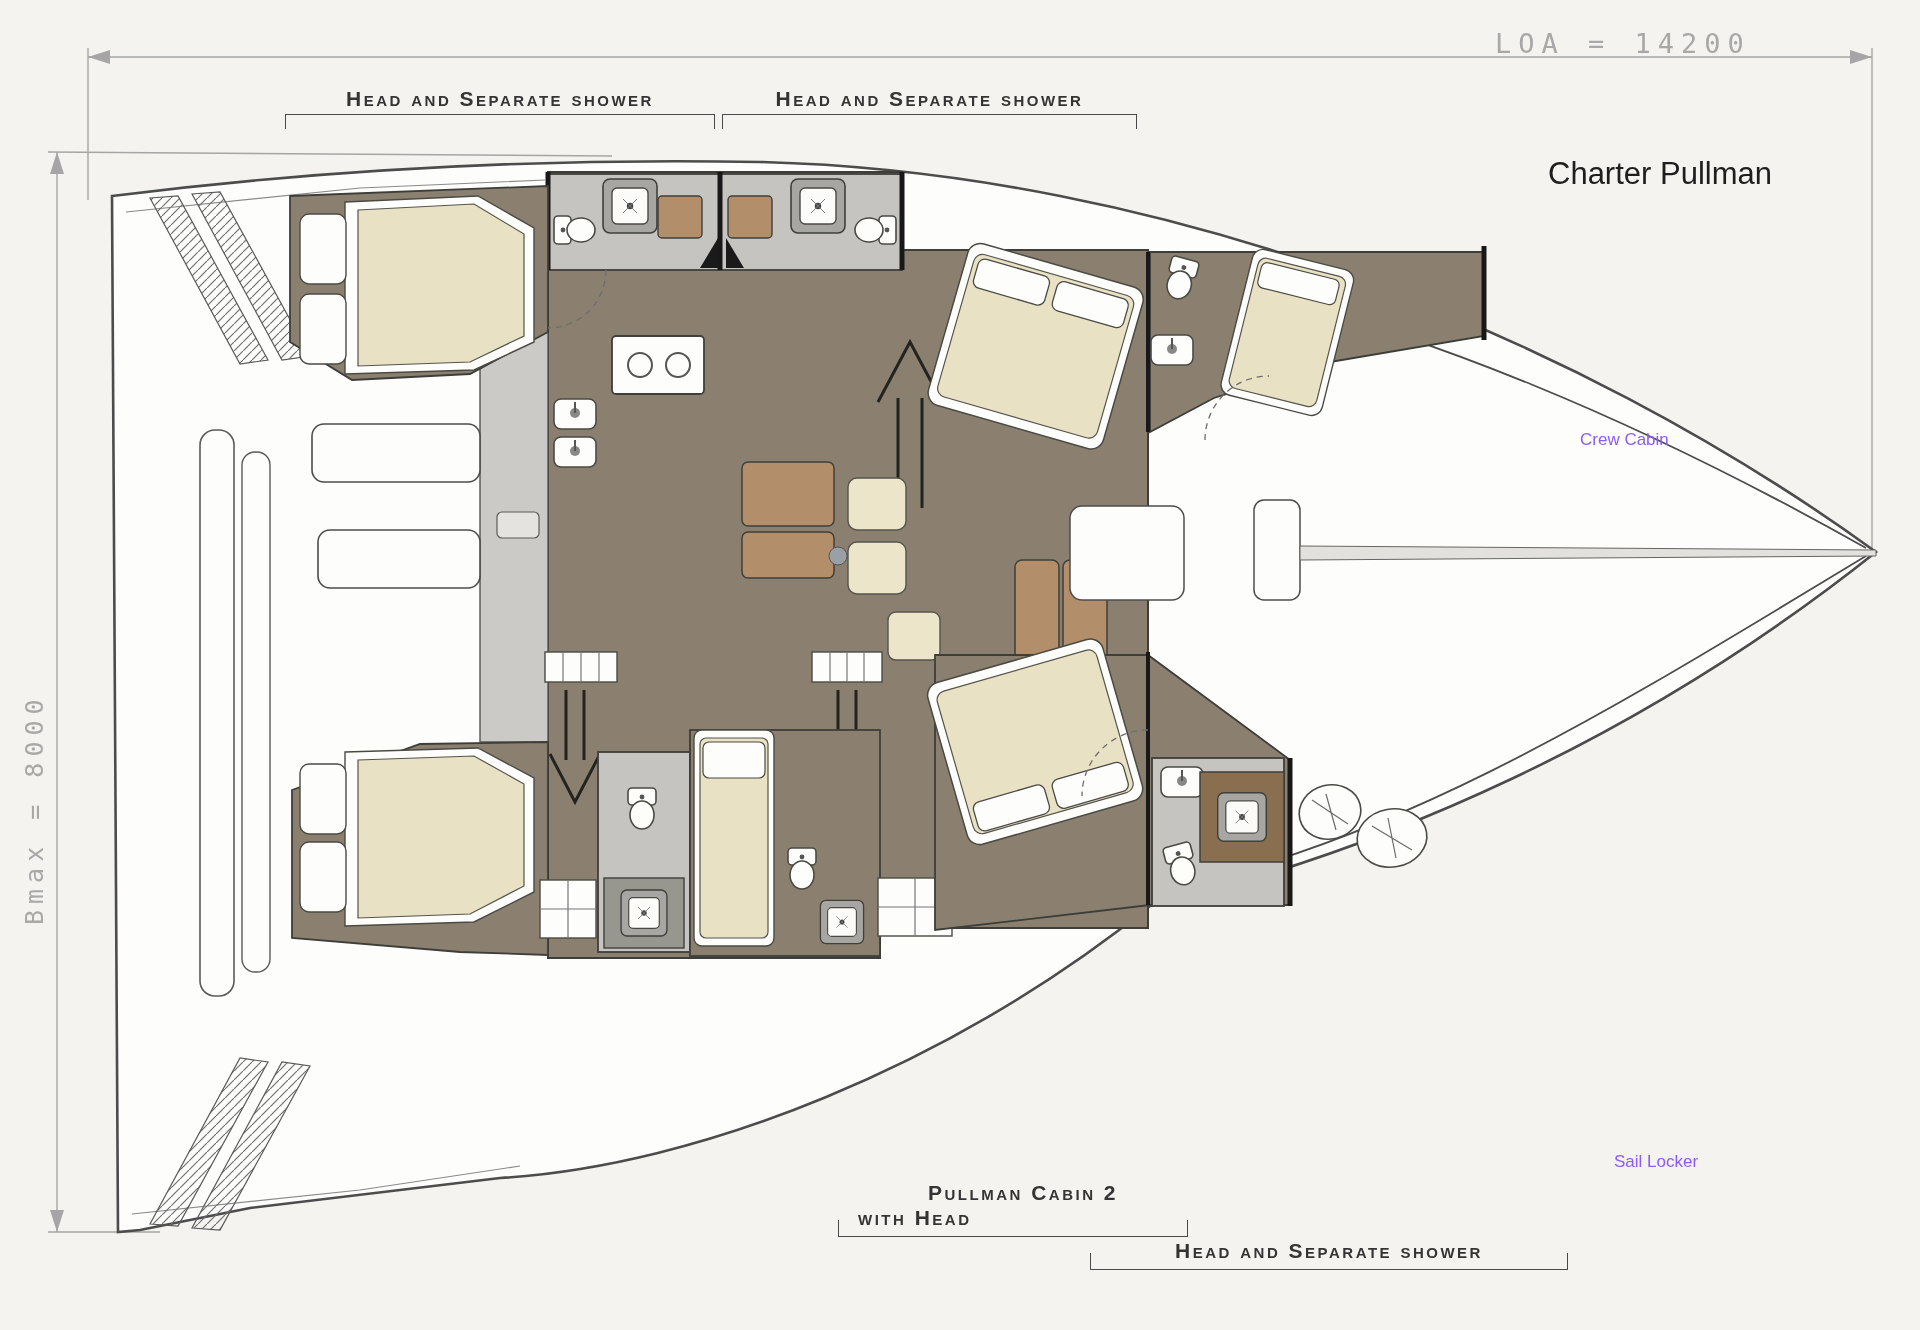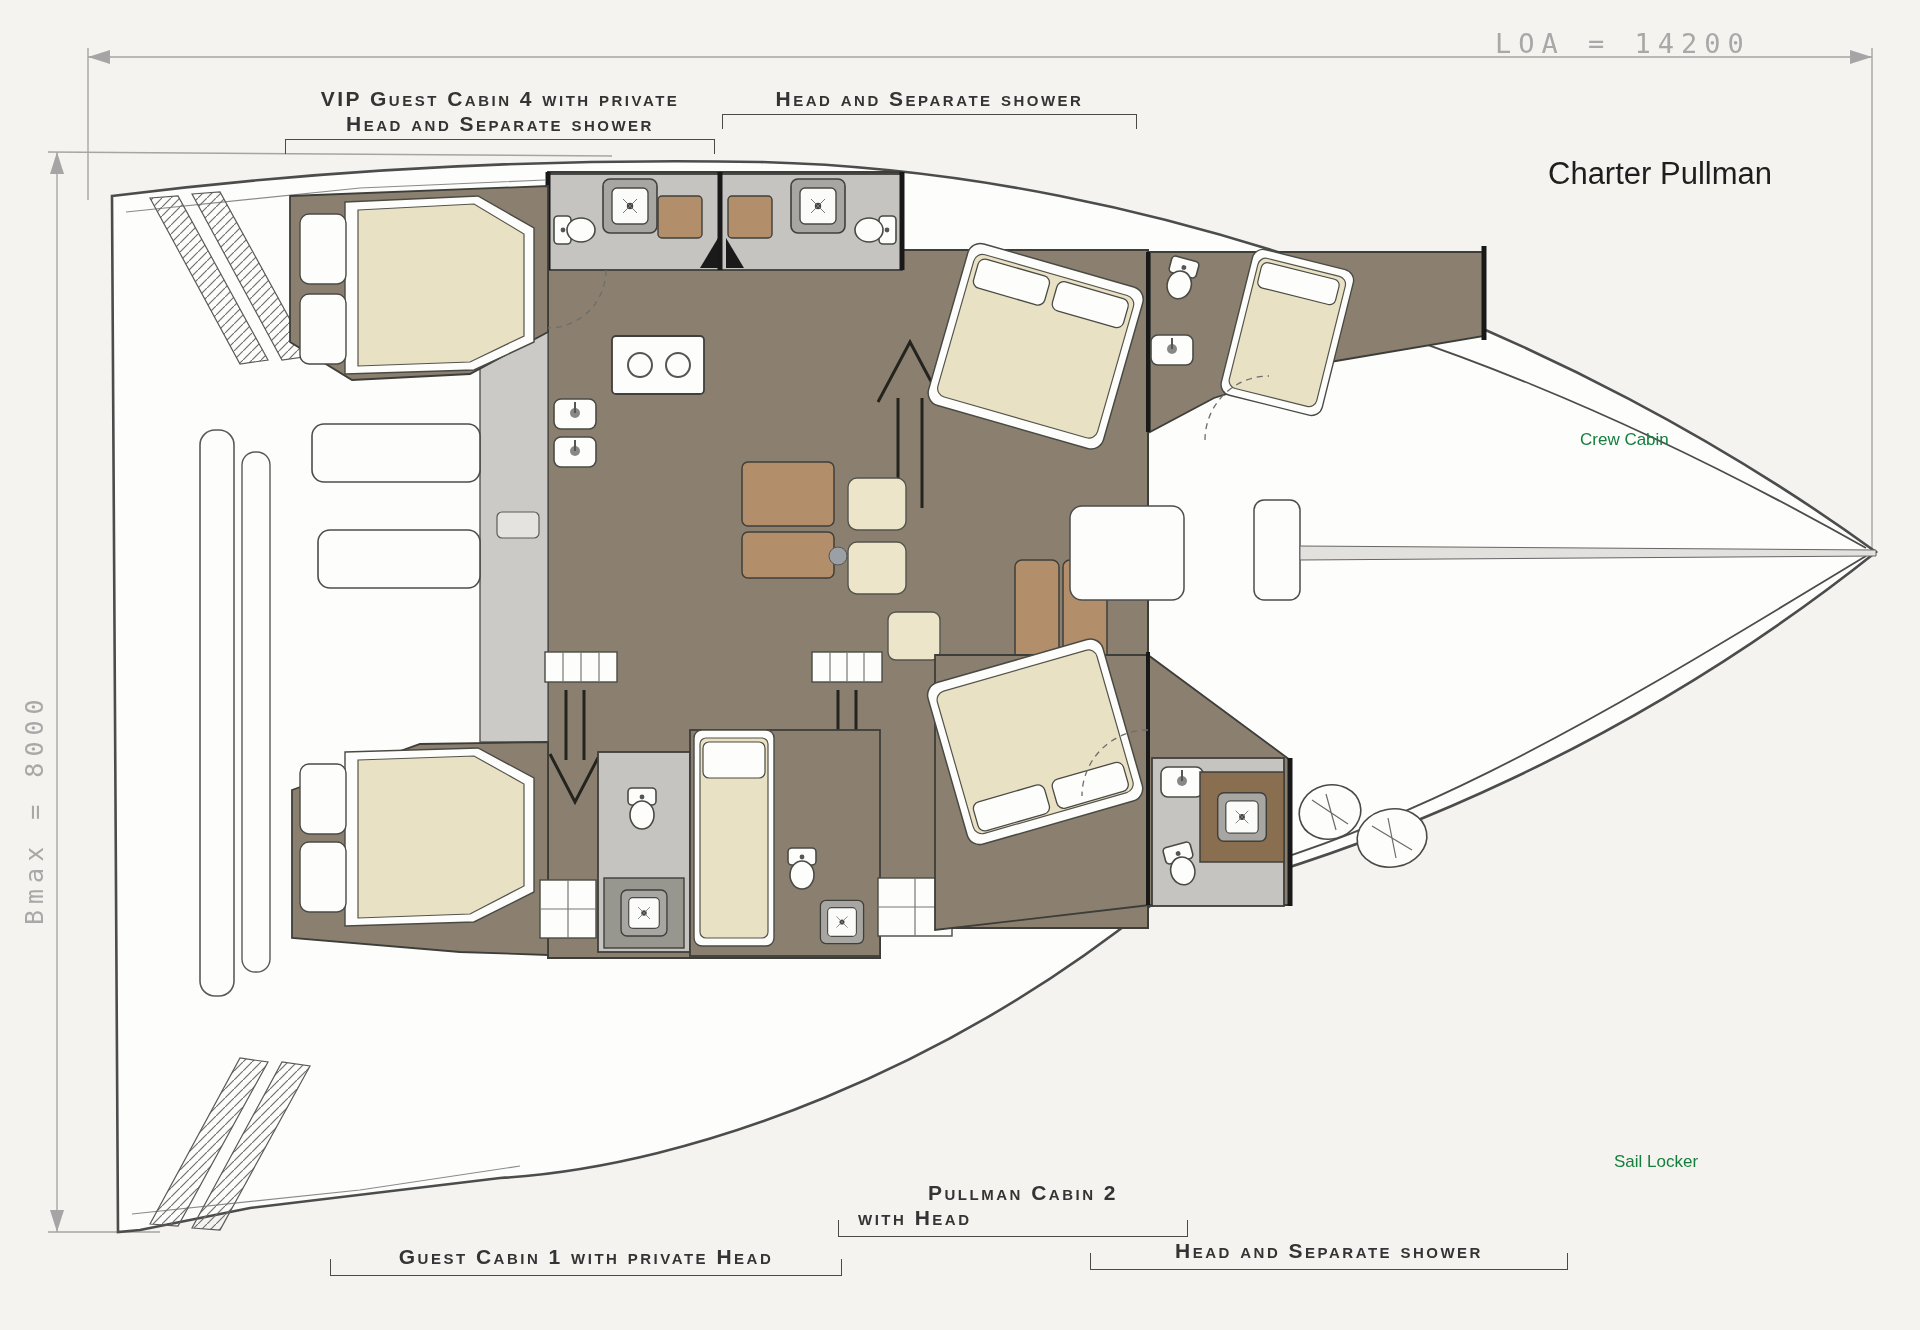--- a/index.html
+++ b/index.html
@@ -28,21 +28,21 @@
   }
   .chart-title{
     position:absolute;
     font-size:31px;
     color:#1e1e1e;
     white-space:nowrap;
   }
   .small-label{
     position:absolute;
     font-size:17px;
-    color:#15803d;
+    color:#8b5cf6;
     white-space:nowrap;
   }
   .cabin-label{
     position:absolute;
     text-align:center;
     color:#2d2d2d;
   }
   .cabin-label .cl-text{
     font-size:21px;
     line-height:25px;
@@ -288,34 +288,29 @@
 
   <div class="dim-text dim-vert" style="left:20px; top:925px; font-size:25px; letter-spacing:6px;">Bmax = 8000</div>
 
   <div class="chart-title" style="left:1548px; top:156px;">Charter Pullman</div>
 
   <div class="small-label" style="left:1580px; top:430px;">Crew Cabin</div>
 
   <div class="small-label" style="left:1614px; top:1152px;">Sail Locker</div>
 
   <div class="cabin-label" style="left:285px; top:86px; width:430px;">
-    <div class="cl-text">VIP Guest Cabin 4 with private</div>
     <div class="cl-text">Head and Separate shower</div>
     <div class="bracket-down"></div>
   </div>
 
   <div class="cabin-label" style="left:722px; top:86px; width:415px;">
     <div class="cl-text">Head and Separate shower</div>
     <div class="bracket-down"></div>
   </div>
 
-  <div class="cabin-label" style="left:330px; top:1244px; width:512px;">
-    <div class="cl-text">Guest Cabin 1 with private Head</div>
-    <div class="bracket-up"></div>
-  </div>
 
   <div class="cabin-label" style="left:838px; top:1180px; width:350px;">
     <div class="cl-text" style="text-align:center; padding-left:20px;">Pullman Cabin 2</div>
     <div class="cl-text" style="text-align:left; padding-left:20px;">with Head</div>
     <div class="bracket-up"></div>
   </div>
 
   <div class="cabin-label" style="left:1090px; top:1238px; width:478px;">
     <div class="cl-text">Head and Separate shower</div>
     <div class="bracket-up"></div>

